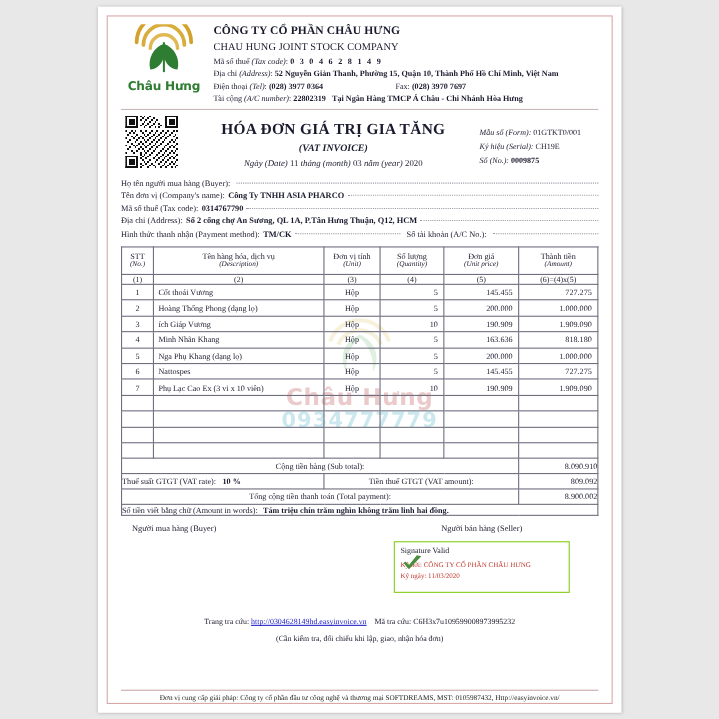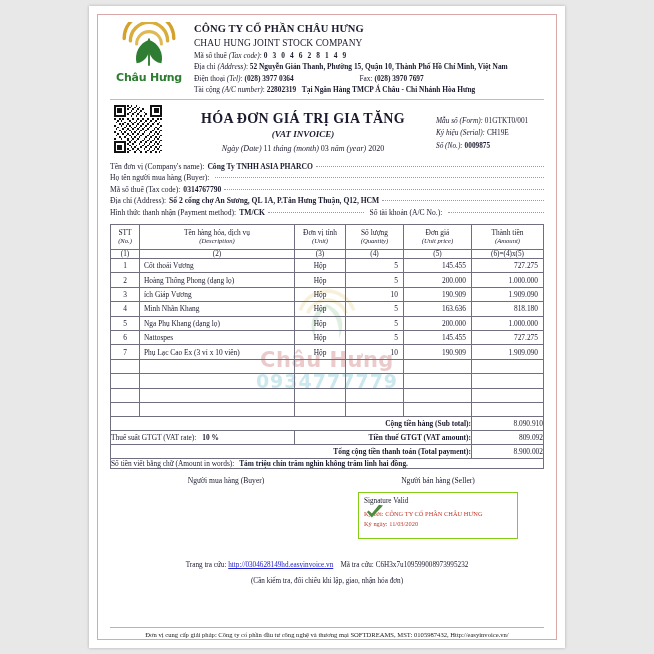--- a/index.html
+++ b/index.html
@@ -73,27 +73,27 @@
   .c-qty{width:48px;text-align:right;}
   .c-price{width:58px;text-align:right;}
   .c-amt{width:62px;text-align:right;}
   tbody.body-rows td{height:13.4px;padding:0 4px;}
   tbody.body-rows td.c-stt{text-align:center;padding:0;}
   tbody.body-rows td.c-unit{text-align:center;padding:0;}
   tbody.body-rows td.c-qty,
   tbody.body-rows td.c-price,
   tbody.body-rows td.c-amt{text-align:right;padding-right:5px;}
   
-  .tot-label{text-align:right;padding-right:5px;font-size:7.4px;height:13px;font-weight:bold;}
+  .tot-label{text-align:center;padding-right:5px;font-size:7.4px;height:13px;}
   .tot-val{text-align:right;padding-right:5px;font-size:7.4px;}
   .vat-cell{font-size:7.4px;padding-left:4px;}
   .words-cell{font-size:7.4px;padding:2.5px 4px;}
   
   .sig{display:flex;margin-top:7px;font-size:7.6px;}
-  .sig-l{flex:1;text-align:center;padding-left:10px;}
+  .sig-l{flex:1;text-align:left;padding-left:10px;}
   .sig-r{flex:1;text-align:center;position:relative;}
   .sig-box{
     margin:7px auto 0;width:148px;border:1px solid #84cc16;
     padding:4px 5px 5px;text-align:left;position:relative;
     min-height:36px;
   }
   .sv-title{font-size:7.2px;color:#1a1a2e;}
   .sv-line{font-size:6.4px;color:#c0392b;line-height:1.5;}
   .check{
     position:absolute;left:6px;top:11px;width:20px;height:16px;
@@ -427,27 +427,27 @@
         </div>
         <div>
           <span class="lbl-it">Số (No.):</span>
           <span class="bd">0009875</span>
         </div>
       </div>
     </div>
 
     <div class="buyer">
       <div class="brow">
+        <span class="bl">Họ tên người mua hàng (Buyer):</span>
+        <span class="bv"></span>
+        <span class="dots"></span>
+      </div>
+      <div class="brow">
         <span class="bl">Tên đơn vị (Company's name):</span>
         <span class="bv">Công Ty TNHH ASIA PHARCO</span>
-        <span class="dots"></span>
-      </div>
-      <div class="brow">
-        <span class="bl">Họ tên người mua hàng (Buyer):</span>
-        <span class="bv"></span>
         <span class="dots"></span>
       </div>
       <div class="brow">
         <span class="bl">Mã số thuế (Tax code):</span>
         <span class="bv">0314767790</span>
         <span class="dots"></span>
       </div>
       <div class="brow">
         <span class="bl">Địa chỉ (Address):</span>
         <span class="bv">Số 2 cổng chợ An Sương, QL 1A, P.Tân Hưng Thuận, Q12, HCM</span>

